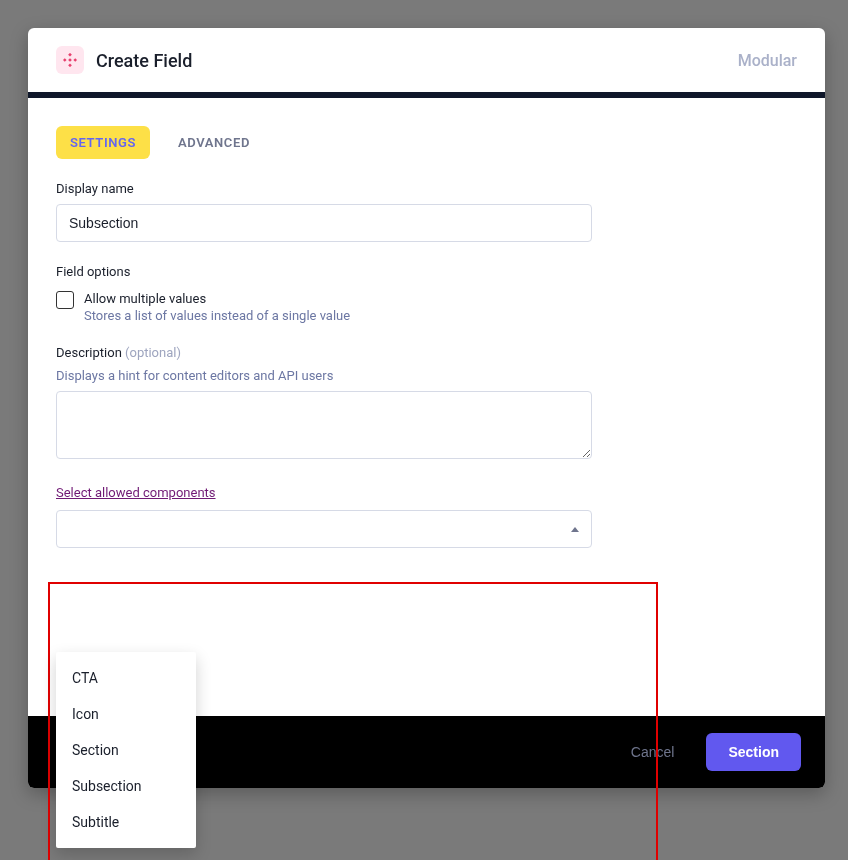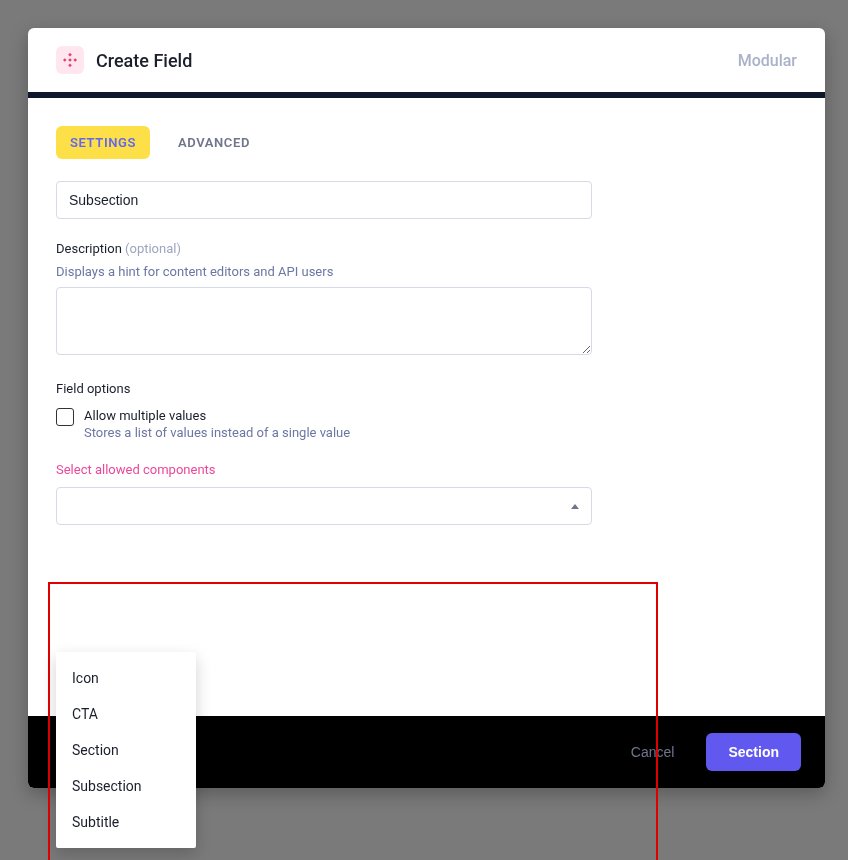--- a/index.html
+++ b/index.html
@@ -54,21 +54,21 @@
   .options-title { font-size: 13px; color: #1a1f2b; margin-bottom: 12px; }
   .checkbox-row { display: flex; gap: 10px; align-items: flex-start; }
   .checkbox {
     width: 18px; height: 18px; border: 1.5px solid #333; border-radius: 3px; flex-shrink: 0;
     background: #fff; cursor: pointer;
   }
   .checkbox-texts { display: flex; flex-direction: column; gap: 2px; }
   .checkbox-label { font-size: 13px; color: #1a1f2b; }
   .checkbox-hint { font-size: 13px; color: #6c77a3; }
   .select-group { margin-top: 18px; }
-  .select-label { font-size: 13px; color: #ec4899; margin-bottom: 10px; }
+  .select-label { font-size: 13px; color: #701a75; margin-bottom: 10px; text-decoration: underline; }
   .select-box {
     height: 38px; display: flex; align-items: center; justify-content: flex-end;
     padding: 0 12px; cursor: pointer;
   }
   .caret { width: 0; height: 0; border-left: 4px solid transparent; border-right: 4px solid transparent; border-bottom: 5px solid #6f758d; }
   .dropdown {
     position: absolute;
     left: 28px;
     top: 624px;
     width: 140px;
@@ -129,61 +129,62 @@
   </div>
 
   <div class="tabs">
     <div class="tab active">SETTINGS</div>
     <div class="tab">ADVANCED</div>
   </div>
 
   <div class="body">
 
     <div class="field-group">
+      <label class="label">Display name</label>
       <input type="text" value="Subsection" style="">
     </div>
 
-
-    <div class="field-group">
-      <label class="label">
-        <span>Description</span>
-        <span class="optional">(optional)</span>
-      </label>
-      <div class="hint">Displays a hint for content editors and API users</div>
-      <textarea style=""></textarea>
-    </div>
 
     <div class="field-group">
       <div class="options-title">Field options</div>
       <div class="checkbox-row">
         <div class="checkbox"></div>
         <div class="checkbox-texts">
           <div class="checkbox-label">Allow multiple values</div>
           <div class="checkbox-hint">Stores a list of values instead of a single value</div>
         </div>
       </div>
+    </div>
+
+    <div class="field-group">
+      <label class="label">
+        <span>Description</span>
+        <span class="optional">(optional)</span>
+      </label>
+      <div class="hint">Displays a hint for content editors and API users</div>
+      <textarea style=""></textarea>
     </div>
 
     <div class="select-group">
       <div class="select-label">Select allowed components</div>
       <div class="select-box">
         <div class="caret"></div>
       </div>
     </div>
 
   </div>
 
   <div class="footer">
     <button class="btn-cancel">Cancel</button>
     <button class="btn-primary">Section</button>
   </div>
 
   <div class="dropdown">
+    <div class="dropdown-item">CTA</div>
     <div class="dropdown-item">Icon</div>
-    <div class="dropdown-item">CTA</div>
     <div class="dropdown-item">Section</div>
     <div class="dropdown-item">Subsection</div>
     <div class="dropdown-item">Subtitle</div>
   </div>
 
   <div class="highlight-box"></div>
 
 </div>
 
 </body></html>

